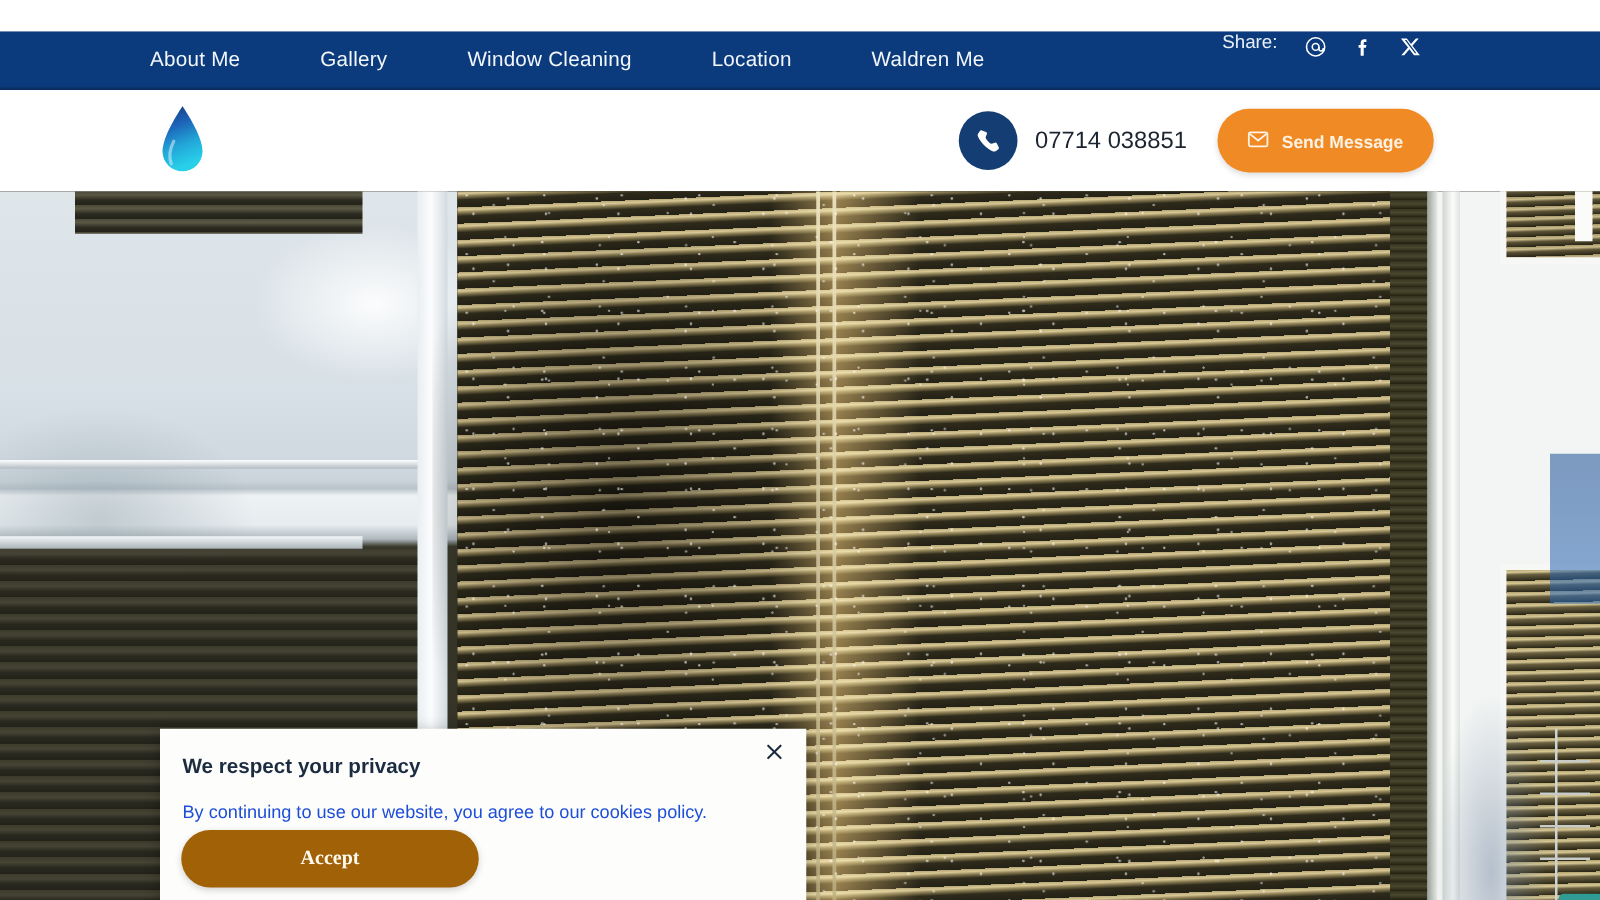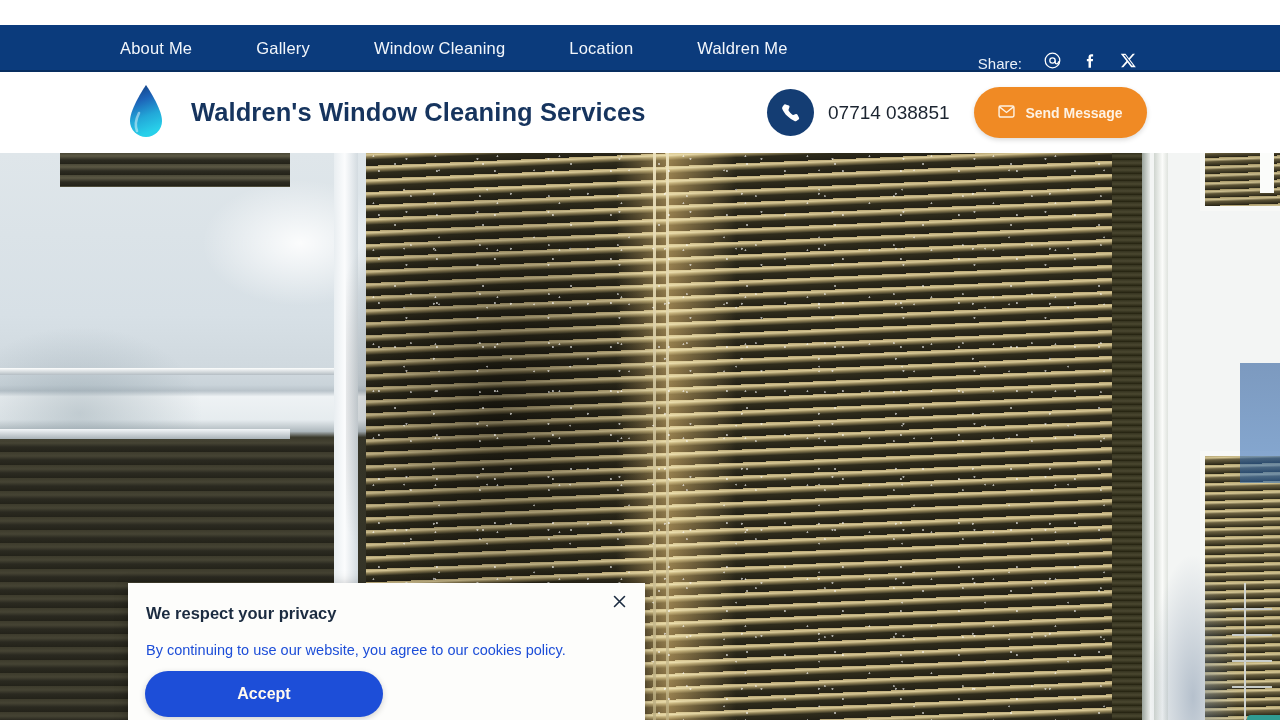--- a/index.html
+++ b/index.html
@@ -54,21 +54,21 @@
     cursor: pointer;
   }
   .nav-item:last-child { margin-right: 0; }
 
   .share-wrap {
     position: absolute;
     right: 140px;
     top: 0;
     height: 47px;
     display: flex;
-    align-items: flex-end;
+    align-items: flex-start;
     gap: 14px;
   }
   .share-label {
     color: #e9f0f8;
     font-size: 15px;
     margin-right: 4px;
     white-space: nowrap;
   }
   .share-icon {
     width: 24px; height: 24px;
@@ -373,30 +373,30 @@
     width: 28px; height: 28px;
     display: flex;
     align-items: center;
     justify-content: center;
     cursor: pointer;
     color: #1b2b40;
   }
   .cookie-accept {
     position: absolute;
     left: 17px;
-    top: 88px;
+    top: 81px;
     width: 238px;
     height: 46px;
     border-radius: 23px;
-    background: #1d4ed8;
+    background: #a16207;
     border: none;
     color: #fff9ef;
     font-size: 16px;
     font-weight: bold;
-    font-family: Liberation Sans, sans-serif;
+    font-family: Liberation Serif, serif;
     cursor: pointer;
     box-shadow: 0 2px 6px rgba(0,0,0,0.18);
   }
 </style>
 </head>
 <body>
 
 <div id="page">
 
   <div class="topbar">
@@ -443,21 +443,20 @@
               <stop offset="0%" stop-color="#123a78"></stop>
               <stop offset="35%" stop-color="#1d63b8"></stop>
               <stop offset="68%" stop-color="#22a7d8"></stop>
               <stop offset="100%" stop-color="#28d0ea"></stop>
             </linearGradient>
           </defs>
           <path d="M20 2 C20 2 4 25 4 38 a16 16 0 0 0 32 0 C36 25 20 2 20 2 z" fill="url(#dropg)"></path>
           <path d="M13 30 C10 36 9 43 11 48" stroke="rgba(255,255,255,.45)" stroke-width="2.6" fill="none" stroke-linecap="round"></path>
         </svg>
       </span>
-      <span class="brand-title">Waldren's Window Cleaning Services</span>
     </div>
 
     <div class="header-right">
 
       <div class="phone-block">
         <span class="phone-circle">
           <svg width="24" height="24" viewBox="0 0 24 24" fill="#ffffff">
             <path d="M6.6 3.4c-.6-.3-1.4-.1-1.8.5L3.4 6c-.4.6-.4 1.3-.1 1.9 1 2.2 2.7 4.9 5 7.2s5 4 7.2 5c.6.3 1.3.2 1.9-.2l2.1-1.4c.6-.4.8-1.2.5-1.8l-1.5-2.9c-.3-.6-1-.9-1.6-.7l-2.6.8c-.4.1-.9 0-1.2-.3-1.4-1.2-2.5-2.3-3.4-3.8-.2-.4-.3-.8-.1-1.2l.9-2.5c.2-.6-.1-1.3-.7-1.6L6.6 3.4z"></path>
           </svg>
         </span>

